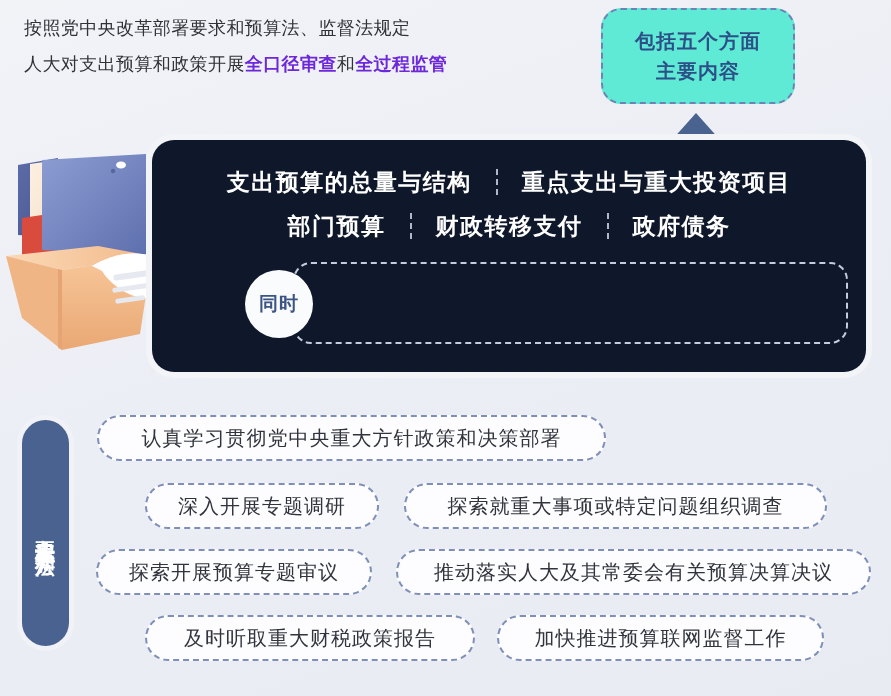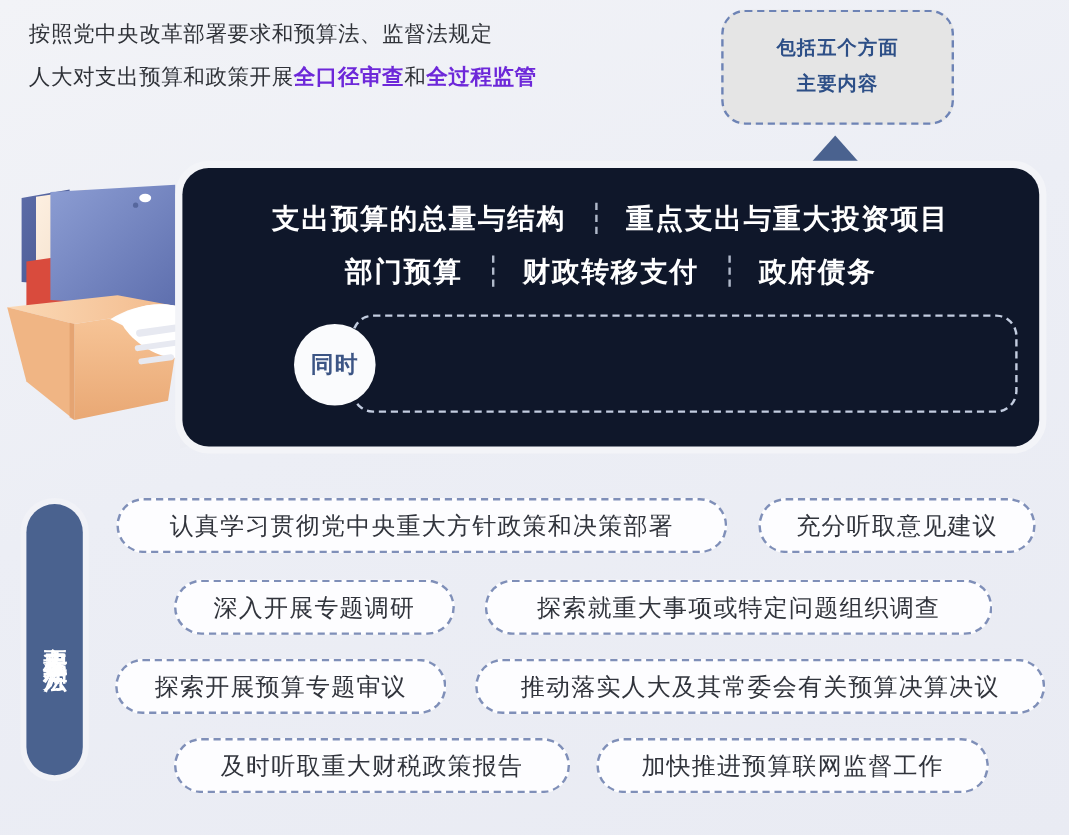--- a/index.html
+++ b/index.html
@@ -39,27 +39,27 @@
 
   
   .callout {
     position: absolute;
     left: 601px;
     top: 8px;
     width: 194px;
     height: 96px;
     border: 2px dashed #6d83b5;
     border-radius: 20px;
-    background: #e5e5e5;
+    background: #5eead4;
     display: flex;
     flex-direction: column;
     align-items: center;
     justify-content: center;
     color: #2d4f87;
-    font-size: 16px;
+    font-size: 20px;
     font-weight: bold;
     line-height: 30px;
     letter-spacing: 1px;
     font-family: Liberation Serif, serif;
   }
   .callout-arrow {
     position: absolute;
     left: 671px;
     top: 113px;
     width: 0;
@@ -305,21 +305,20 @@
 
     <div class="note">
       <div class="note-badge">同时</div>
     </div>
   </div>
 
   <div class="side-label">主要程序和方法</div>
 
   <div class="pills" id="pills">
       <div class="pill" style="left: 97px; top: 415px; width: 509px;">认真学习贯彻党中央重大方针政策和决策部署</div>
-      <div class="pill" style="left: 632px; top: 415px; width: 231px;">充分听取意见建议</div>
       <div class="pill" style="left: 145px; top: 483px; width: 234px;">深入开展专题调研</div>
       <div class="pill" style="left: 404px; top: 483px; width: 423px;">探索就重大事项或特定问题组织调查</div>
       <div class="pill" style="left: 96px; top: 549px; width: 276px;">探索开展预算专题审议</div>
       <div class="pill" style="left: 396px; top: 549px; width: 475px;">推动落实人大及其常委会有关预算决算决议</div>
       <div class="pill" style="left: 145px; top: 615px; width: 330px;">及时听取重大财税政策报告</div>
       <div class="pill" style="left: 497px; top: 615px; width: 327px;">加快推进预算联网监督工作</div>
     </div>
 
 </div>
 

